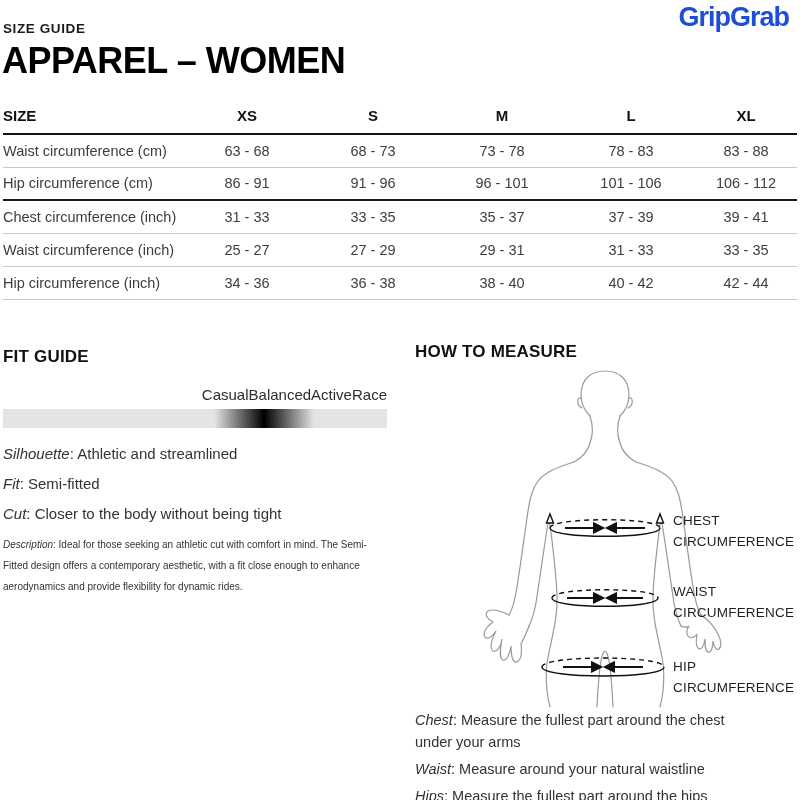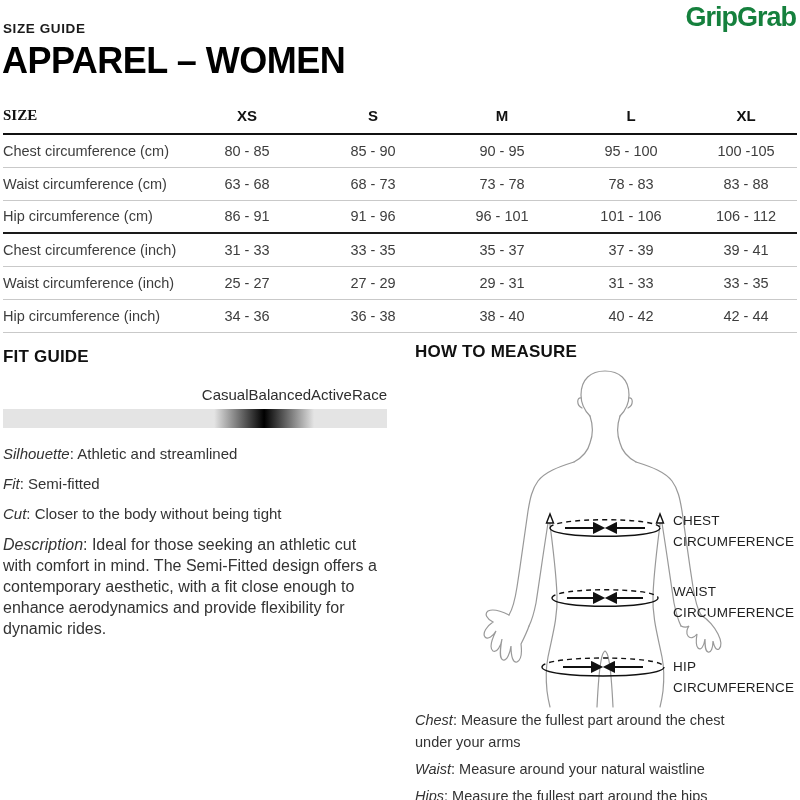--- a/index.html
+++ b/index.html
@@ -9,38 +9,38 @@
     background:#ffffff;
     font-family:"Liberation Sans", sans-serif;
     color:#111111;
     overflow:hidden;
   }
   .eyebrow {
     position:absolute; left:3px; top:21px;
     font-size:13.5px; font-weight:600; letter-spacing:.6px; color:#1a1a1a;
   }
   .logo {
-    position:absolute; right:4px; top:2px;
-    font-size:27px; font-weight:800; letter-spacing:-1px; color:#15803d;margin-left:24px;
+    position:absolute; right:11px; top:2px;
+    font-size:27px; font-weight:800; letter-spacing:-1px; color:#1d4ed8;margin-left:24px;
   }
   .page-title {
     position:absolute; left:2px; top:40px;
     font-size:36px; font-weight:900; letter-spacing:-.5px; color:#000;
   }
   
   table.size-table {
     position:absolute; left:3px; top:103px; width:794px;
     border-collapse:collapse; table-layout:fixed;
   }
   .size-table th {
     font-size:15px; font-weight:700; color:#111;
     text-align:center; padding:4px 0 9px 0;
     border-bottom:2px solid #111;
   }
-  .size-table th.first { text-align:left;font-family:Liberation Serif, serif; }
+  .size-table th.first { text-align:left; }
   .size-table td {
     height:33px; font-size:14.5px; color:#3d3d3d;
     text-align:center; border-bottom:1px solid #c9c9c9;
   }
   .size-table td.row-label { text-align:left; }
   .size-table tr.section-end td { border-bottom:2px solid #1a1a1a; }
   
   .fit-section { position:absolute; left:3px; top:347px; width:386px; }
   .section-heading { font-size:17px; font-weight:800; letter-spacing:.2px; color:#111; }
   .fit-scale-labels {
@@ -48,21 +48,21 @@
     width:384px; margin-top:19px;
     font-size:15px; color:#2e2e2e;
   }
   .fit-scale-bar {
     width:384px; height:19px; margin-top:6px;
     background:linear-gradient(90deg,#e4e4e4 0%,#e4e4e4 55%,#000000 68%,#e4e4e4 81%,#e4e4e4 100%);
   }
   .fit-attrs { margin-top:16px; }
   .fit-attr { font-size:15px; color:#333; line-height:20px; margin-bottom:10px; }
   .fit-attr .attr-label { font-style:italic; }
-  .fit-attr.desc { font-size:16px; line-height:21px; width:382px; margin-bottom:0; }
+  .fit-attr.desc { font-size:10px; line-height:21px; width:382px; margin-bottom:0; }
   
   .measure-section { position:absolute; left:415px; top:342px; width:385px; height:453px; }
   .figure-wrap { position:absolute; left:22px; top:23px; width:310px; height:348px; }
   .figure-label {
     position:absolute; left:258px; width:130px;
     font-size:13.5px; letter-spacing:.2px; line-height:21px; color:#1f1f1f;
   }
   .figure-label.chest { top:168px; }
   .figure-label.waist { top:239px; }
   .figure-label.hip   { top:314px; }
@@ -92,28 +92,20 @@
     <tr>
       <th class="first">SIZE</th>
       <th>XS</th>
       <th>S</th>
       <th>M</th>
       <th>L</th>
       <th>XL</th>
     </tr>
   </thead>
   <tbody>
-    <tr>
-      <td class="row-label">Chest circumference (cm)</td>
-      <td>80 - 85</td>
-      <td>85 - 90</td>
-      <td>90 - 95</td>
-      <td>95 - 100</td>
-      <td>100 -105</td>
-    </tr>
     <tr>
       <td class="row-label">Waist circumference (cm)</td>
       <td>63 - 68</td>
       <td>68 - 73</td>
       <td>73 - 78</td>
       <td>78 - 83</td>
       <td>83 - 88</td>
     </tr>
     <tr class="section-end">
       <td class="row-label">Hip circumference (cm)</td>

